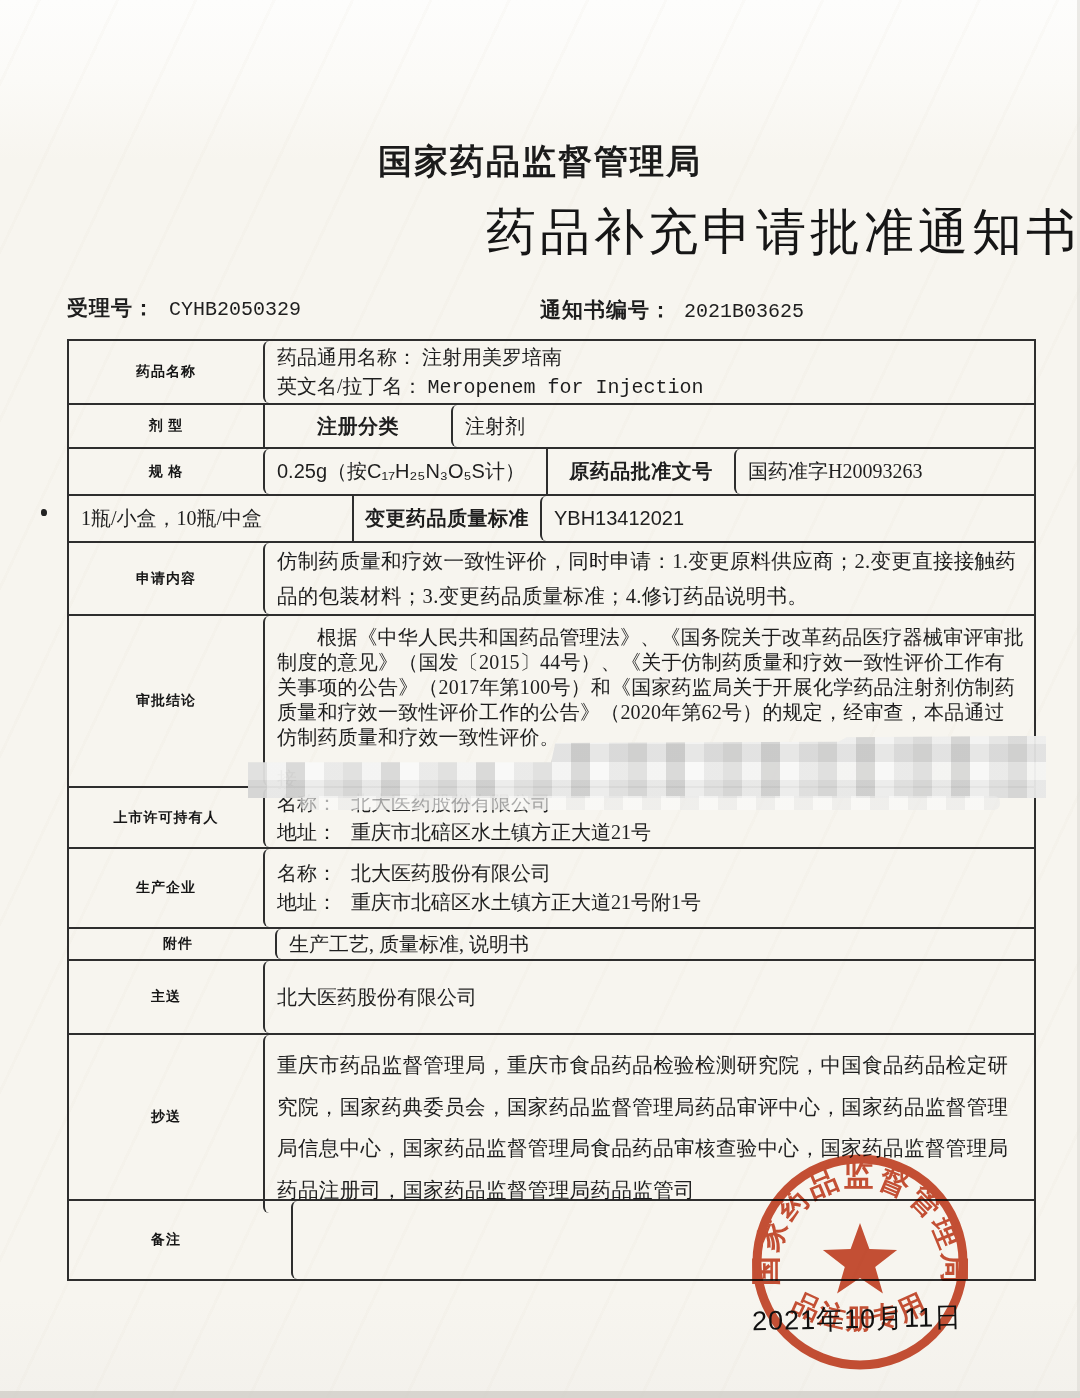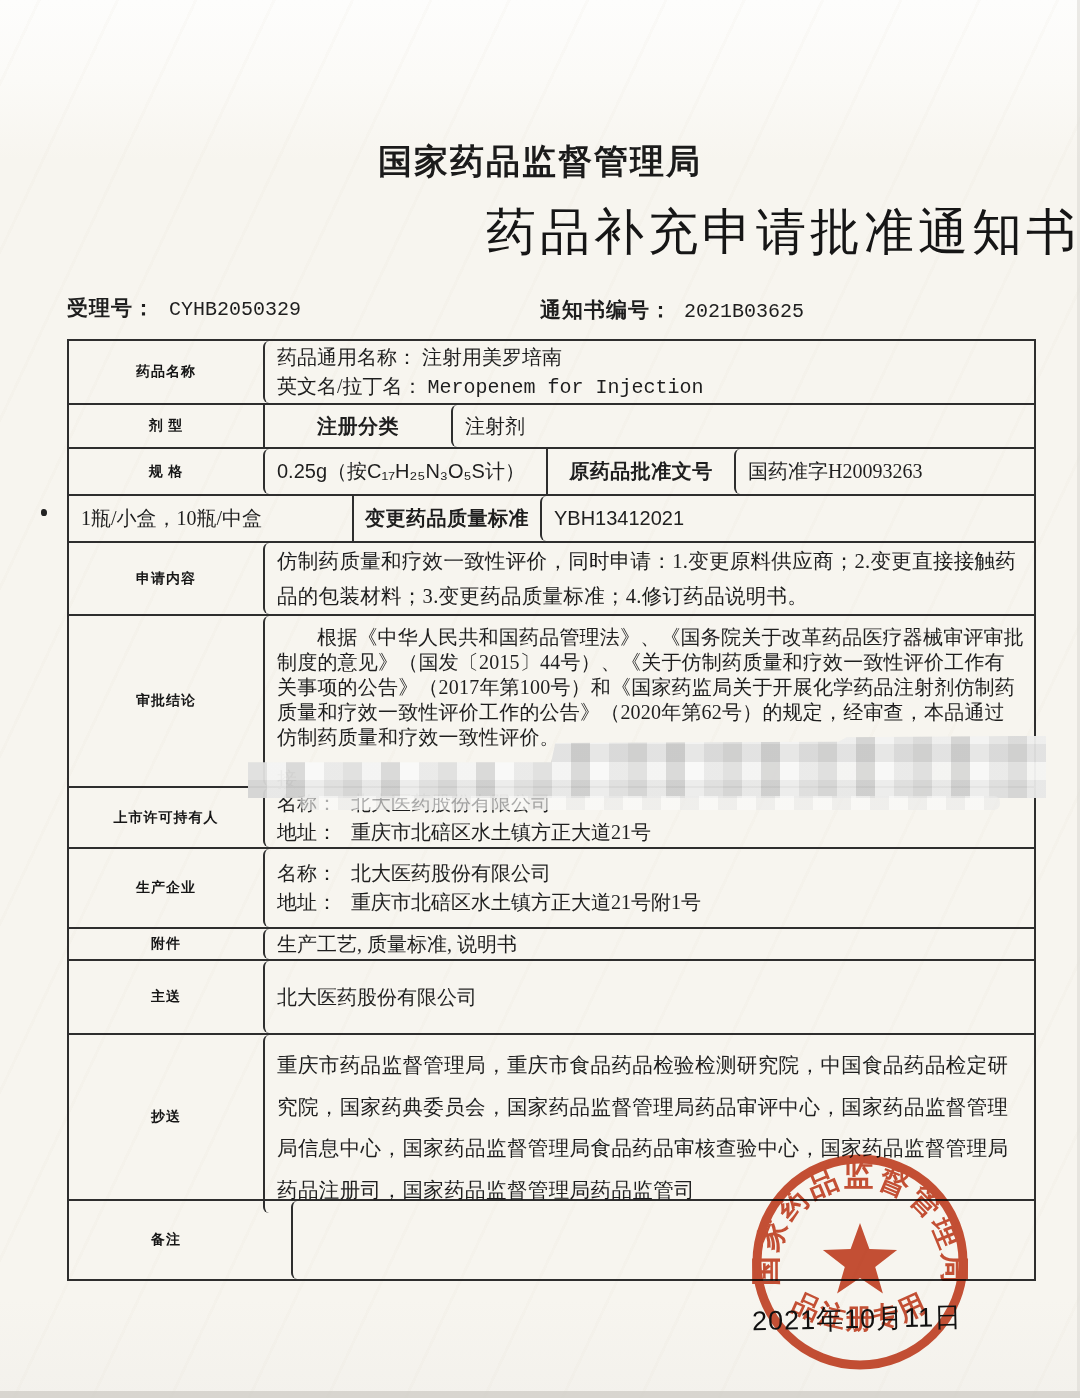--- a/index.html
+++ b/index.html
@@ -56,21 +56,21 @@
   .val-cell{flex:1 1 auto;font-size:20px;display:flex;flex-direction:column;justify-content:center;padding:2px 12px;border-radius:6px;}
   .midlab{
     width:188px;flex:0 0 188px;display:flex;align-items:center;justify-content:center;
     font-size:20px;font-weight:700;letter-spacing:0.5px;
   }
   .c2{width:283px;flex:0 0 283px;}
   .line{white-space:nowrap;}
   .kv .k{margin-right:14px;}
   .r1{height:64px;} .r2{height:44px;} .r3{height:47px;} .r4{height:47px;}
   .r5{height:73px;} .r6{height:172px;} .r7{height:61px;} .r8{height:80px;}
-  .r9{height:32px;} .r10{height:74px;} .r11{height:166px;} .r12{height:78px;}
+  .r9{height:32px;padding-left:12px;} .r10{height:74px;} .r11{height:166px;} .r12{height:78px;}
   .two-line{line-height:29px;}
   .app-content{line-height:35px;font-size:20.5px;letter-spacing:0.3px;}
   .concl{
     display:block;justify-content:flex-start;padding:9px 10px 0 12px;
     font-size:20px;line-height:25px;letter-spacing:0.2px;
   }
   .concl p{margin:0;text-indent:2em;}
   .frag{position:absolute;left:12px;top:151px;font-size:20px;}
   .cc-text{line-height:41.5px;font-size:20.5px;letter-spacing:0.4px;align-self:flex-start;padding-top:10px;}
   .attach-val{font-size:20px;}

